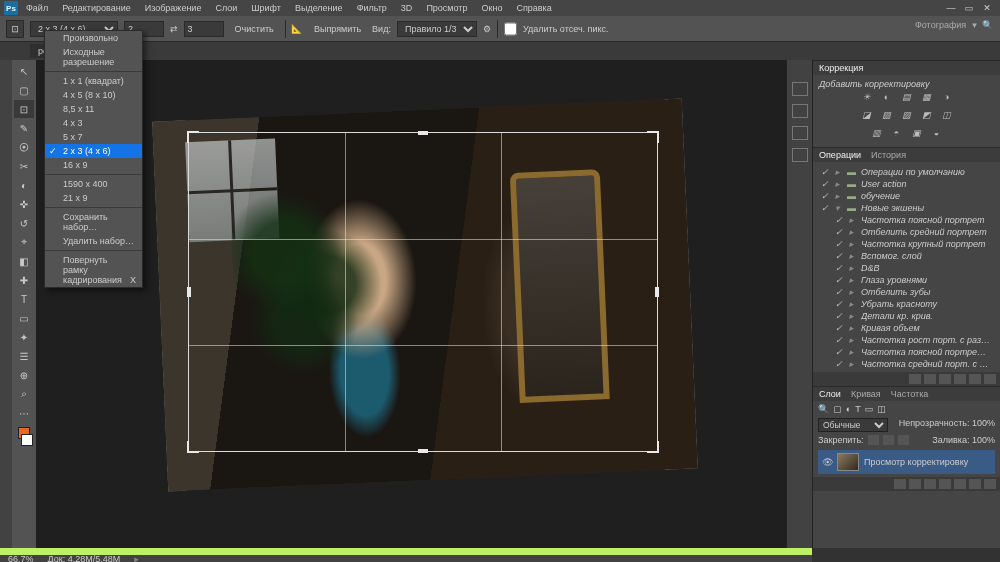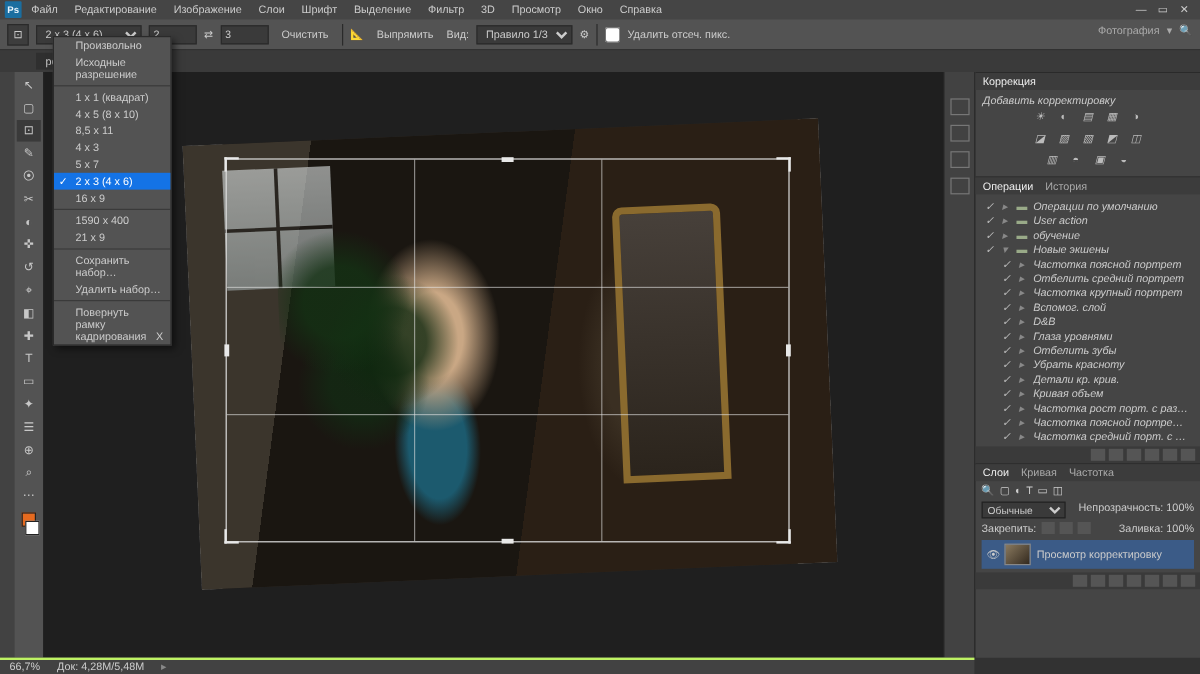--- a/index.html
+++ b/index.html
@@ -104,21 +104,21 @@
 .layers-body { padding:3px 5px; }
 .layers-body select { background:#3a3a3a; border:1px solid #222; color:#ccc; width:70px; height:14px; font-size:8.5px;}
 .layers-body .opacity { float:right; }
 .lock-row { display:flex; gap:4px; align-items:center; padding:3px 0; }
 .lock-row span.ic { width:11px;height:10px;background:#555; }
 .layer-item { display:flex; align-items:center; gap:5px; background:#3b5b87; padding:3px 4px; margin-top:2px;}
 .layer-item .eye { width:10px; }
 .layer-item .thumb { width:22px; height:18px; background:linear-gradient(135deg,#8a7a5f,#33291e); border:1px solid #888; }
 
 
-.status-bar { position:absolute; bottom:0; left:0; right:188px; height:14px; background:#424242; display:flex; align-items:flex-start; padding:0 8px; gap:14px; font-size:8.5px; border-top:2px solid #bef264;}
+.status-bar { position:absolute; bottom:0; left:0; right:188px; height:14px; background:#424242; display:flex; align-items:center; padding:0 8px; gap:14px; font-size:8.5px; border-top:7px solid #bef264;}
 .status-bar .arrow { color:#888; }
 
 .top-right-tabs { position:absolute; right:6px; top:20px; display:flex; gap:6px; font-size:8.5px; color:#aaa; align-items:center;}
 </style>
 </head>
 <body>
 
 <div class="app-menubar">
   <div class="ps-logo">Ps</div>
   <div class="menu-item">Файл</div>

